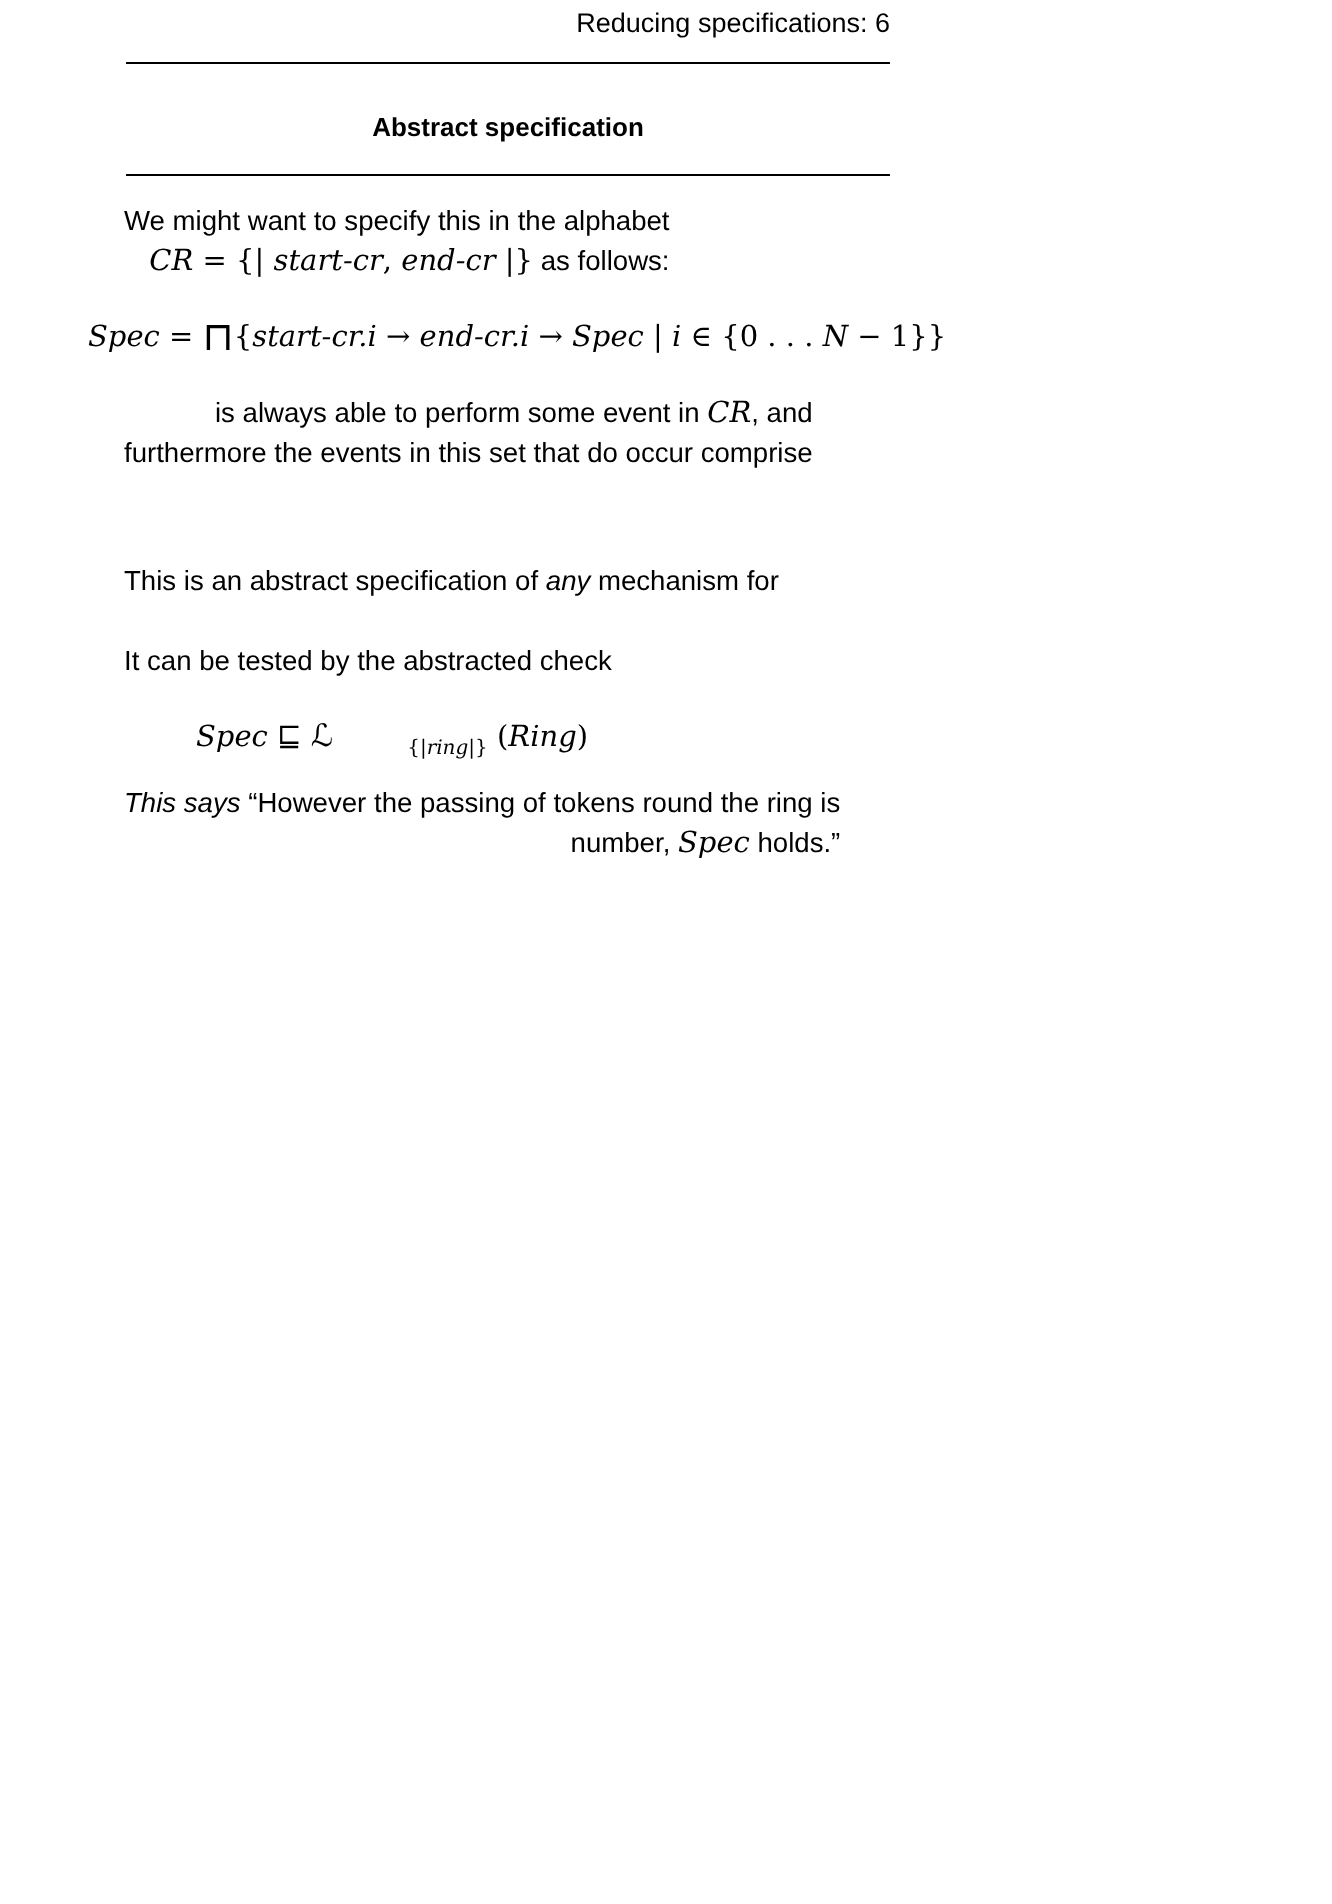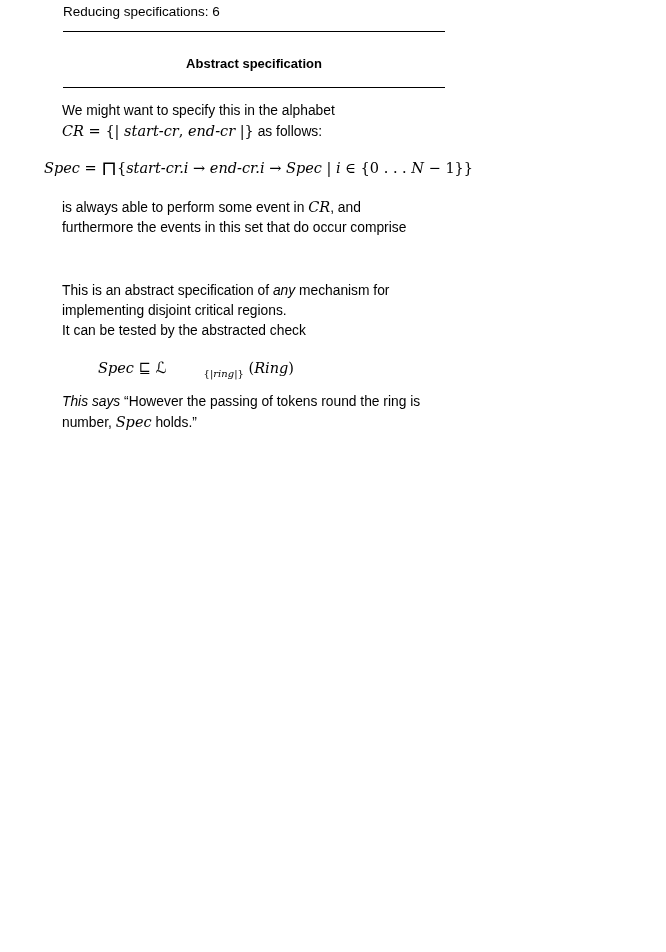--- a/index.html
+++ b/index.html
@@ -14,21 +14,21 @@
     background: #ffffff;
     color: #000000;
     font-family: "Liberation Sans", sans-serif;
     overflow: hidden;
   }
   .header {
     position: absolute;
     top: 4px;
     left: 63px;
     width: 382px;
-    text-align: left;
+    text-align: right;
     font-size: 13.5px;
     line-height: 16px;
   }
   .rule {
     position: absolute;
     left: 63px;
     width: 382px;
     border: none;
     border-top: 1.7px solid #000000;
     margin: 0;
@@ -45,21 +45,21 @@
     font-weight: bold;
     line-height: 22px;
   }
   .para {
     position: absolute;
     left: 62px;
     font-size: 13.8px;
     line-height: 20px;
     white-space: nowrap;
   }
-  .line { display: block; }
+  .line { display: block; text-align: right; }
   
   .m {
     font-family: "DejaVu Serif", "Liberation Serif", serif;
     font-style: italic;
     font-size: 14.5px;
   }
   .mu {
     font-family: "DejaVu Serif", "DejaVu Sans", serif;
     font-style: normal;
     font-size: 14.5px;
@@ -118,21 +118,20 @@
 
   <div class="formula f1"><span class="m">Spec</span><span class="mu"> = </span><span class="sqcap">⊓</span><span class="mu">{</span><span class="m">start-cr.i</span><span class="mu"> → </span><span class="m">end-cr.i</span><span class="mu"> → </span><span class="m">Spec</span><span class="mu"> | </span><span class="m">i</span><span class="mu"> ∈ </span><span class="mu">{0 . . . </span><span class="m">N</span><span class="mu"> − 1}}</span></div>
 
   <div class="para interpret">
     <span class="line"><span>is always able to perform some event in </span><span class="m">CR</span><span>, and</span></span>
     <span class="line"><span>furthermore the events in this set that do occur comprise</span></span>
   </div>
 
   <div class="para abstract">
     <span class="line"><span>This is an abstract specification of </span><span class="em-sans">any</span><span> mechanism for</span></span>
-    <span class="line"><span>implementing disjoint critical regions.</span></span>
   </div>
 
   <div class="para test">
     <span class="line"><span>It can be tested by the abstracted check</span></span>
   </div>
 
   <div class="formula f2"><span class="m">Spec</span><span class="mu"> ⊑ </span><span class="script-l">ℒ</span><span class="msub"><span class="mu">{|</span><span class="m">ring</span><span class="mu">|}</span></span><span class="mu"> (</span><span class="m">Ring</span><span class="mu">)</span></div>
 
   <div class="para quote">
     <span class="line"><span class="em-sans">This says</span><span> “However the passing of tokens round the ring is</span></span>

